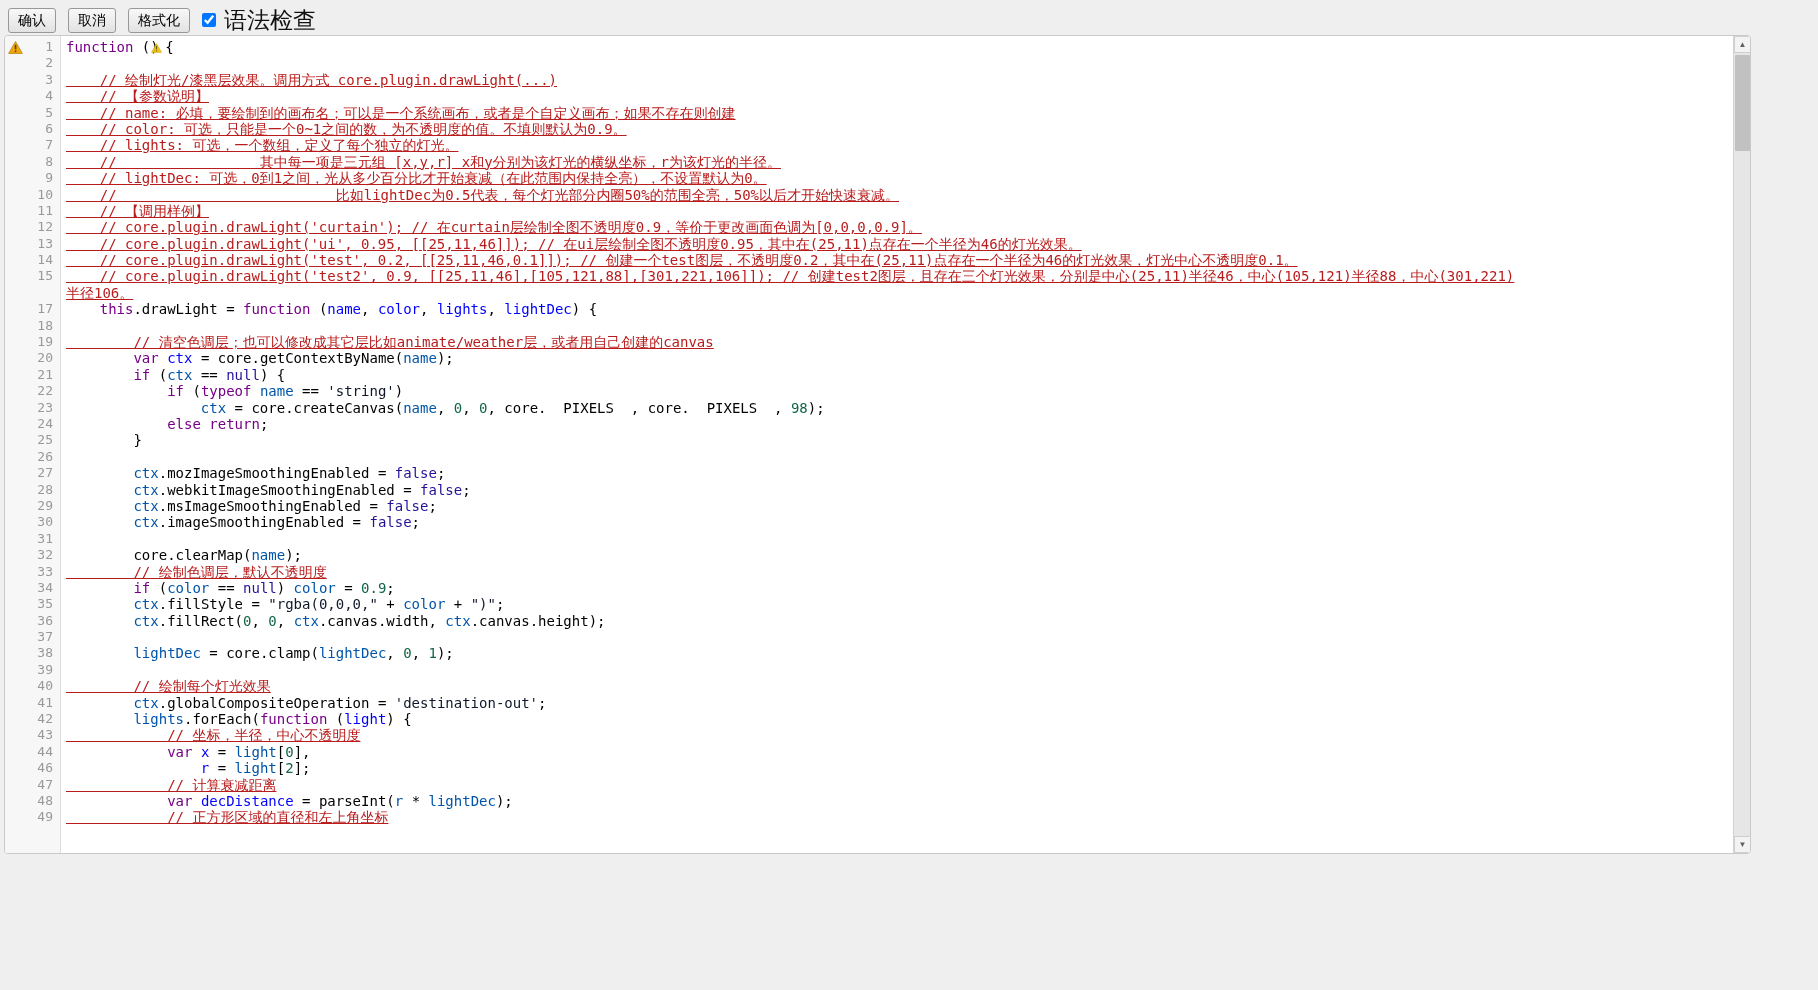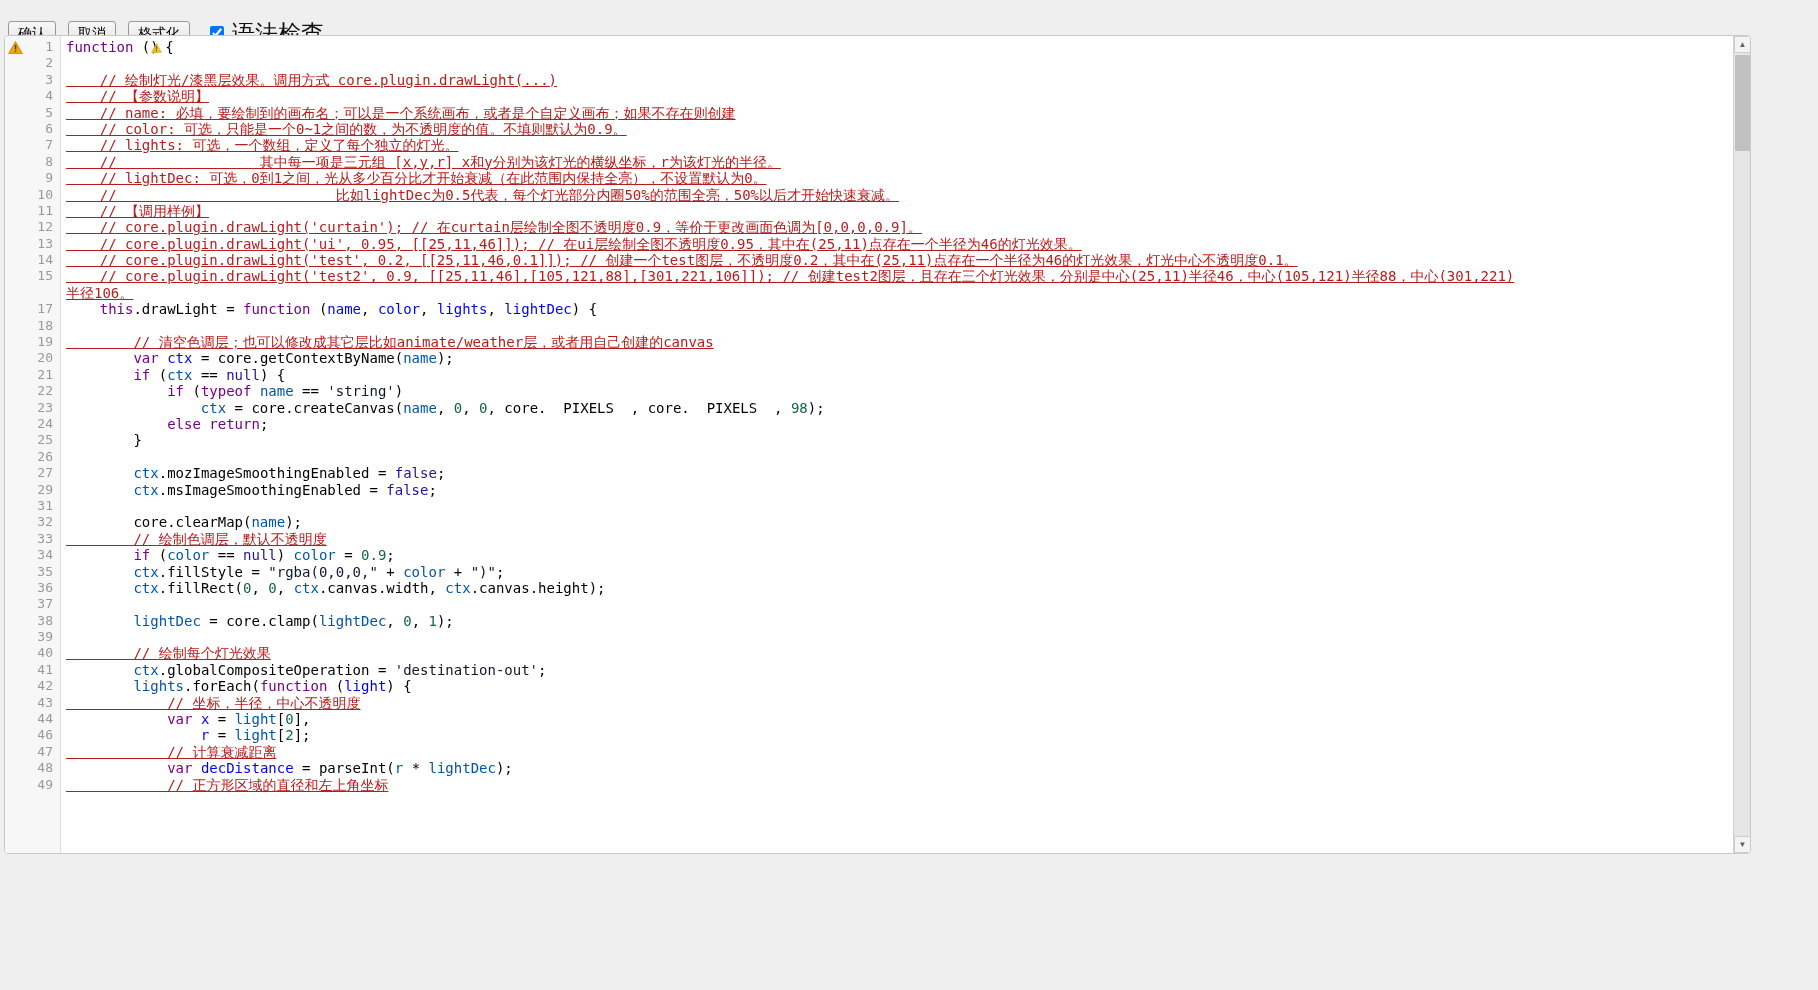--- a/index.html
+++ b/index.html
@@ -1,23 +1,23 @@
 <!DOCTYPE html>
 <html><head>
 <meta charset="utf-8">
 <style>
   html,body{margin:0;padding:0;}
   body{width:1818px;height:990px;background:#efefef;font-family:"Liberation Sans",sans-serif;position:relative;overflow:hidden;}
 
   
-  .toolbar{position:absolute;left:8px;top:18px;height:30px;display:flex;align-items:center;}
+  .toolbar{position:absolute;left:8px;top:5px;height:30px;display:flex;align-items:center;}
   .tb-btn{font-family:"Liberation Sans",sans-serif;font-size:14px;color:#000;
     background:linear-gradient(#f8f8f8,#e2e2e2);border:1px solid #989898;border-radius:3px;
     padding:3px 9px;margin-right:12px;cursor:pointer;line-height:17px;}
-  .syntax-wrap{display:flex;align-items:center;margin-left:8px;}
+  .syntax-wrap{display:flex;align-items:center;}
   .syntax-wrap input{width:14px;height:14px;margin:0 8px 0 0;}
   .syntax-label{font-size:23px;color:#111;line-height:28px;}
 
   
   .editor{position:absolute;left:4px;top:35px;width:1747px;height:819px;background:#fff;
     border:1px solid #c9c9c9;border-radius:4px;overflow:hidden;box-sizing:border-box;}
   .gutter-bg{position:absolute;left:0;top:0;bottom:0;width:55px;background:#f7f7f7;border-right:1px solid #ddd;}
   .code-area{position:absolute;left:0;top:0;right:17px;bottom:0;padding-top:3px;
     font-family:"DejaVu Sans Mono",monospace;font-size:14px;line-height:16.4px;overflow:hidden;}
   .line{display:flex;height:16.4px;white-space:pre;}
@@ -83,21 +83,23 @@
       <div class="line"><span class="lmark"></span><span class="lnum">18</span><span class="ltext"></span></div>
       <div class="line"><span class="lmark"></span><span class="lnum">19</span><span class="ltext"><span class="c">        // 清空色调层；也可以修改成其它层比如animate/weather层，或者用自己创建的canvas</span></span></div>
       <div class="line"><span class="lmark"></span><span class="lnum">20</span><span class="ltext"><span class="p">        </span><span class="k">var</span><span class="p"> </span><span class="d">ctx</span><span class="p"> = core.getContextByName(</span><span class="v">name</span><span class="p">);</span></span></div>
       <div class="line"><span class="lmark"></span><span class="lnum">21</span><span class="ltext"><span class="p">        </span><span class="k">if</span><span class="p"> (</span><span class="v">ctx</span><span class="p"> == </span><span class="a">null</span><span class="p">) {</span></span></div>
       <div class="line"><span class="lmark"></span><span class="lnum">22</span><span class="ltext"><span class="p">            </span><span class="k">if</span><span class="p"> (</span><span class="k">typeof</span><span class="p"> </span><span class="v">name</span><span class="p"> == </span><span class="s">'string'</span><span class="p">)</span></span></div>
       <div class="line"><span class="lmark"></span><span class="lnum">23</span><span class="ltext"><span class="p">                </span><span class="v">ctx</span><span class="p"> = core.createCanvas(</span><span class="v">name</span><span class="p">, </span><span class="n">0</span><span class="p">, </span><span class="n">0</span><span class="p">, core.__PIXELS__, core.__PIXELS__, </span><span class="n">98</span><span class="p">);</span></span></div>
       <div class="line"><span class="lmark"></span><span class="lnum">24</span><span class="ltext"><span class="p">            </span><span class="k">else</span><span class="p"> </span><span class="k">return</span><span class="p">;</span></span></div>
       <div class="line"><span class="lmark"></span><span class="lnum">25</span><span class="ltext"><span class="p">        }</span></span></div>
       <div class="line"><span class="lmark"></span><span class="lnum">26</span><span class="ltext"></span></div>
       <div class="line"><span class="lmark"></span><span class="lnum">27</span><span class="ltext"><span class="p">        </span><span class="v">ctx</span><span class="p">.mozImageSmoothingEnabled = </span><span class="a">false</span><span class="p">;</span></span></div>
+      <div class="line"><span class="lmark"></span><span class="lnum">28</span><span class="ltext"><span class="p">        </span><span class="v">ctx</span><span class="p">.webkitImageSmoothingEnabled = </span><span class="a">false</span><span class="p">;</span></span></div>
       <div class="line"><span class="lmark"></span><span class="lnum">29</span><span class="ltext"><span class="p">        </span><span class="v">ctx</span><span class="p">.msImageSmoothingEnabled = </span><span class="a">false</span><span class="p">;</span></span></div>
+      <div class="line"><span class="lmark"></span><span class="lnum">30</span><span class="ltext"><span class="p">        </span><span class="v">ctx</span><span class="p">.imageSmoothingEnabled = </span><span class="a">false</span><span class="p">;</span></span></div>
       <div class="line"><span class="lmark"></span><span class="lnum">31</span><span class="ltext"></span></div>
       <div class="line"><span class="lmark"></span><span class="lnum">32</span><span class="ltext"><span class="p">        core.clearMap(</span><span class="v">name</span><span class="p">);</span></span></div>
       <div class="line"><span class="lmark"></span><span class="lnum">33</span><span class="ltext"><span class="c">        // 绘制色调层，默认不透明度</span></span></div>
       <div class="line"><span class="lmark"></span><span class="lnum">34</span><span class="ltext"><span class="p">        </span><span class="k">if</span><span class="p"> (</span><span class="v">color</span><span class="p"> == </span><span class="a">null</span><span class="p">) </span><span class="v">color</span><span class="p"> = </span><span class="n">0.9</span><span class="p">;</span></span></div>
       <div class="line"><span class="lmark"></span><span class="lnum">35</span><span class="ltext"><span class="p">        </span><span class="v">ctx</span><span class="p">.fillStyle = </span><span class="s">"rgba(0,0,0,"</span><span class="p"> + </span><span class="v">color</span><span class="p"> + </span><span class="s">")"</span><span class="p">;</span></span></div>
       <div class="line"><span class="lmark"></span><span class="lnum">36</span><span class="ltext"><span class="p">        </span><span class="v">ctx</span><span class="p">.fillRect(</span><span class="n">0</span><span class="p">, </span><span class="n">0</span><span class="p">, </span><span class="v">ctx</span><span class="p">.canvas.width, </span><span class="v">ctx</span><span class="p">.canvas.height);</span></span></div>
       <div class="line"><span class="lmark"></span><span class="lnum">37</span><span class="ltext"></span></div>
       <div class="line"><span class="lmark"></span><span class="lnum">38</span><span class="ltext"><span class="p">        </span><span class="v">lightDec</span><span class="p"> = core.clamp(</span><span class="v">lightDec</span><span class="p">, </span><span class="n">0</span><span class="p">, </span><span class="n">1</span><span class="p">);</span></span></div>
       <div class="line"><span class="lmark"></span><span class="lnum">39</span><span class="ltext"></span></div>
       <div class="line"><span class="lmark"></span><span class="lnum">40</span><span class="ltext"><span class="c">        // 绘制每个灯光效果</span></span></div>

